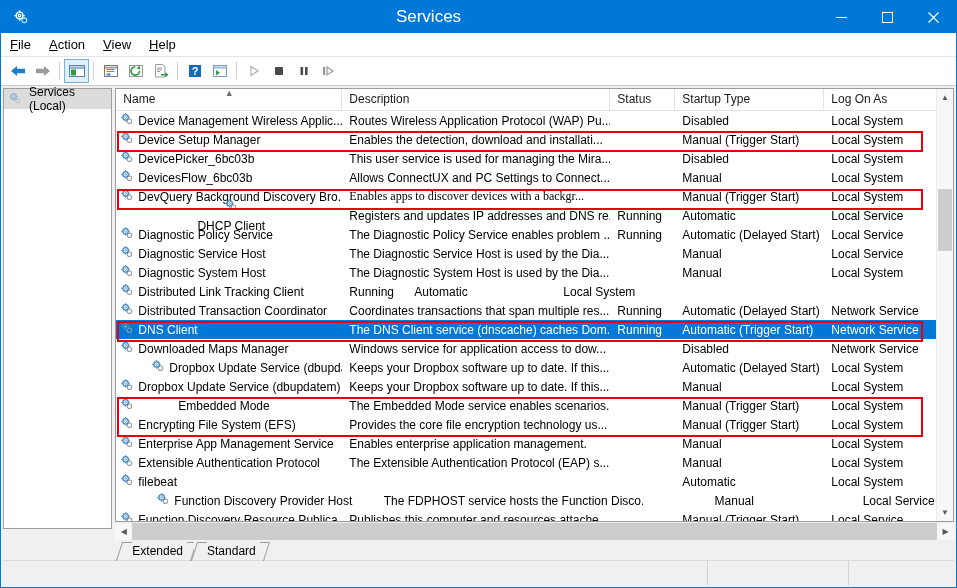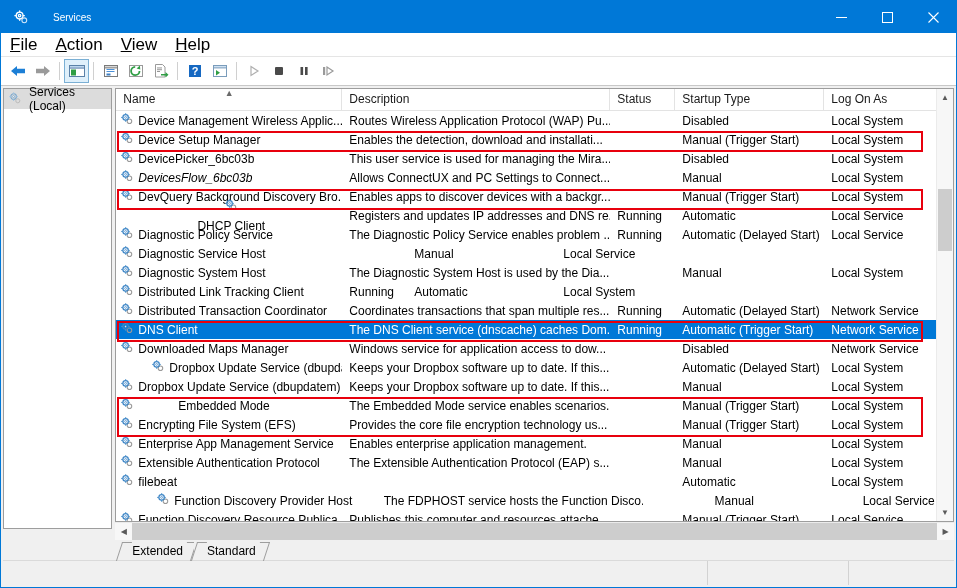--- a/index.html
+++ b/index.html
@@ -12,30 +12,30 @@
     position:absolute;left:0;top:0;width:957px;height:588px;
     background:#f0f0f0;border:1px solid #0078d7;box-sizing:border-box;
     display:flex;flex-direction:column;
   }
   
   .titlebar{
     height:32px;background:#0078d7;display:flex;align-items:center;
     flex:0 0 auto;
   }
   .titlebar .appicon{width:28px;display:flex;justify-content:center;align-items:center;margin-left:6px;}
-  .titlebar .title{color:#fff;font-size:10px;margin-left:18px;flex:1;}
+  .titlebar .title{color:#fff;font-size:17px;margin-left:4px;flex:1;text-align:center;}
   .winbtns{display:flex;height:32px;}
   .winbtn{width:46px;height:32px;display:flex;align-items:center;justify-content:center;color:#fff;font-size:12px;}
   .winbtn svg{display:block;}
   
   .menubar{
     height:23px;background:#fff;display:flex;align-items:center;
     border-bottom:1px solid #e5e5e5;flex:0 0 auto;
   }
-  .menuitem{padding:3px 9px;font-size:17px;color:#000;}
+  .menuitem{padding:3px 9px;font-size:13px;color:#000;}
   .menuitem u{text-decoration:underline;}
   
   .toolbar{
     height:28px;background:#fff;display:flex;align-items:center;
     border-bottom:1px solid #c8c8c8;flex:0 0 auto;padding-left:4px;
   }
   .tbtn{width:25px;height:24px;display:flex;align-items:center;justify-content:center;position:relative;}
   .tbtn.active{background:#dff0fb;border:1px solid #7aafd4;box-sizing:border-box;}
   .tsep{width:1px;height:18px;background:#d0d0d0;margin:0 4px;}
   
@@ -345,21 +345,21 @@
                     </g>
                   </svg></span>
                 <span>DevicePicker_6bc03b</span>
               </div>
               <div class="cell" style="width: 268px;">This user service is used for managing the Mira...</div>
               <div class="cell" style="width: 65px;"></div>
               <div class="cell" style="width: 149px;">Disabled</div>
               <div class="cell" style="width: 98px;">Local System</div>
             </div>
             <div class="row">
-              <div class="cell name" style="width: 226px; font-style: italic;">
+              <div class="cell name" style="width: 226px;">
                 <span class="svcicon"><svg width="14" height="14" viewBox="0 0 16 16">
                     <circle cx="10.8" cy="10.6" r="2.6" fill="none" stroke="#9a9a9a" stroke-width="1.2"></circle>
                     <g fill="none" stroke="#3d85c6" stroke-width="1.4">
                       <circle cx="6.4" cy="6.2" r="3.1"></circle>
                     </g>
                     <circle cx="6.4" cy="6.2" r="1.1" fill="#ffffff" stroke="#3d85c6" stroke-width="0.8"></circle>
                     <g fill="#4a90c9">
                       <rect x="5.8" y="1.4" width="1.3" height="1.8"></rect>
                       <rect x="5.8" y="9.3" width="1.3" height="1.8"></rect>
                       <rect x="1.4" y="5.6" width="1.8" height="1.3"></rect>
@@ -383,21 +383,21 @@
                     <circle cx="6.4" cy="6.2" r="1.1" fill="#ffffff" stroke="#3d85c6" stroke-width="0.8"></circle>
                     <g fill="#4a90c9">
                       <rect x="5.8" y="1.4" width="1.3" height="1.8"></rect>
                       <rect x="5.8" y="9.3" width="1.3" height="1.8"></rect>
                       <rect x="1.4" y="5.6" width="1.8" height="1.3"></rect>
                       <rect x="9.3" y="5.6" width="1.8" height="1.3"></rect>
                     </g>
                   </svg></span>
                 <span>DevQuery Background Discovery Bro...</span>
               </div>
-              <div class="cell" style="width: 268px;">Enables apps to discover devices with a backgr...</div>
+              <div class="cell" style="width: 268px; font-family: Liberation Serif, serif;">Enables apps to discover devices with a backgr...</div>
               <div class="cell" style="width: 65px;"></div>
               <div class="cell" style="width: 149px;">Manual (Trigger Start)</div>
               <div class="cell" style="width: 98px;">Local System</div>
             </div>
             <div class="row">
               <div class="cell name" style="width: 226px; flex-direction: column;">
                 <span class="svcicon"><svg width="14" height="14" viewBox="0 0 16 16">
                     <circle cx="10.8" cy="10.6" r="2.6" fill="none" stroke="#9a9a9a" stroke-width="1.2"></circle>
                     <g fill="none" stroke="#3d85c6" stroke-width="1.4">
                       <circle cx="6.4" cy="6.2" r="3.1"></circle>
@@ -449,20 +449,21 @@
                     <circle cx="6.4" cy="6.2" r="1.1" fill="#ffffff" stroke="#3d85c6" stroke-width="0.8"></circle>
                     <g fill="#4a90c9">
                       <rect x="5.8" y="1.4" width="1.3" height="1.8"></rect>
                       <rect x="5.8" y="9.3" width="1.3" height="1.8"></rect>
                       <rect x="1.4" y="5.6" width="1.8" height="1.3"></rect>
                       <rect x="9.3" y="5.6" width="1.8" height="1.3"></rect>
                     </g>
                   </svg></span>
                 <span>Diagnostic Service Host</span>
               </div>
+              <div class="cell" style="width: 268px;">The Diagnostic Service Host is used by the Dia...</div>
               <div class="cell" style="width: 65px;"></div>
               <div class="cell" style="width: 149px;">Manual</div>
               <div class="cell" style="width: 98px;">Local Service</div>
             </div>
             <div class="row">
               <div class="cell name" style="width: 226px;">
                 <span class="svcicon"><svg width="14" height="14" viewBox="0 0 16 16">
                     <circle cx="10.8" cy="10.6" r="2.6" fill="none" stroke="#9a9a9a" stroke-width="1.2"></circle>
                     <g fill="none" stroke="#3d85c6" stroke-width="1.4">
                       <circle cx="6.4" cy="6.2" r="3.1"></circle>

